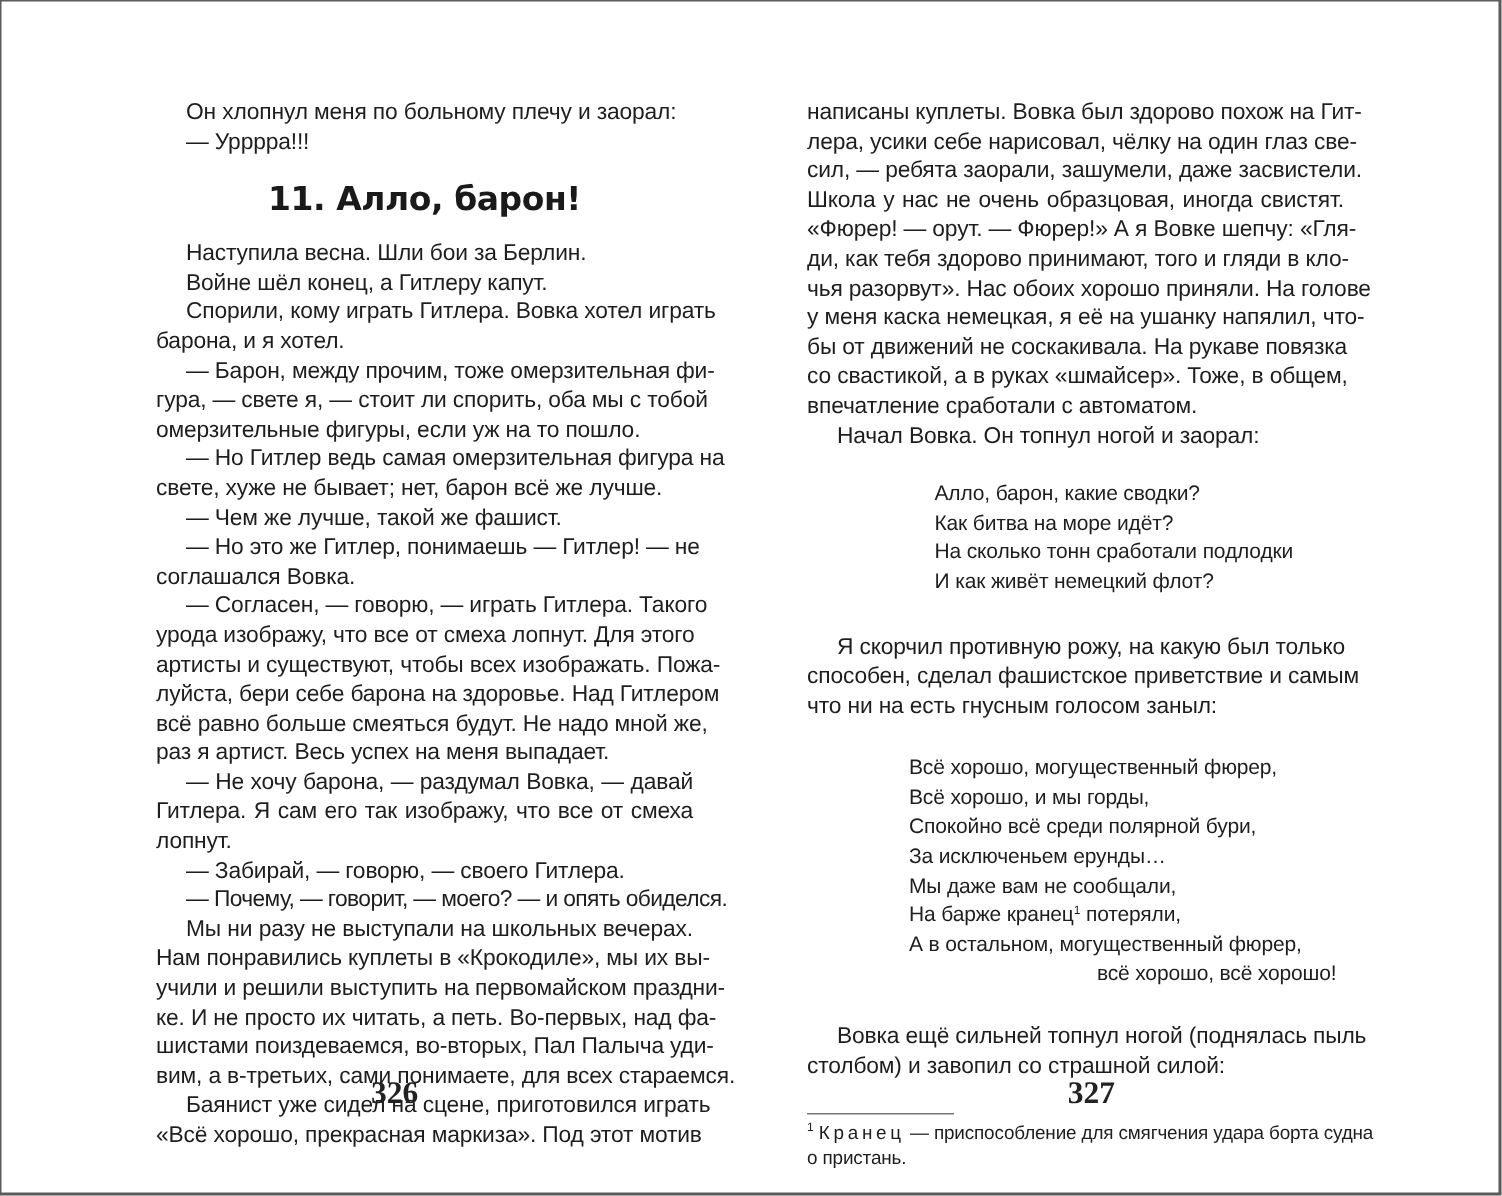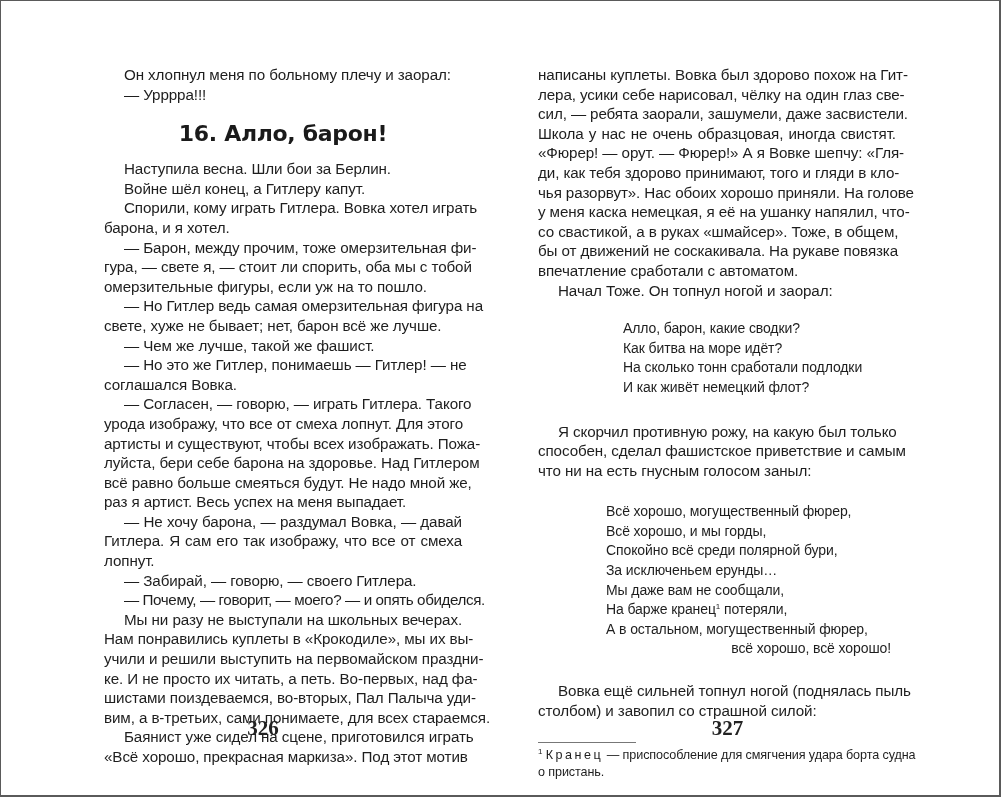--- a/index.html
+++ b/index.html
@@ -55,21 +55,21 @@
 </head>
 <body>
 
 <div class="frame"></div>
 
 <div class="page page-left">
   <div class="col" style="top:65px;">
     <span class="line indent">Он хлопнул меня по больному плечу и заорал:</span>
     <span class="line indent">— Урррра!!!</span>
 
-    <div class="heading">16.  Алло,  барон!</div>
+    <div class="heading">11.  Алло,  барон!</div>
 
     <span class="line indent">Наступила весна. Шли бои за Берлин.</span>
     <span class="line indent">Войне шёл конец, а Гитлеру капут.</span>
     <span class="line indent justify">Спорили, кому играть Гитлера. Вовка хотел играть</span>
     <span class="line">барона, и я хотел.</span>
     <span class="line indent justify">— Барон, между прочим, тоже омерзительная фи-</span>
     <span class="line justify">гура, — свете я, — стоит ли спорить, оба мы с тобой</span>
     <span class="line">омерзительные фигуры, если уж на то пошло.</span>
     <span class="line indent justify">— Но Гитлер ведь самая омерзительная фигура на</span>
     <span class="line">свете, хуже не бывает; нет, барон всё же лучше.</span>
@@ -102,24 +102,24 @@
 <div class="page page-right">
   <div class="col" style="top:65px;">
     <span class="line justify">написаны куплеты. Вовка был здорово похож на Гит-</span>
     <span class="line justify">лера, усики себе нарисовал, чёлку на один глаз све-</span>
     <span class="line justify">сил, — ребята заорали, зашумели, даже засвистели.</span>
     <span class="line justify">Школа у нас не очень образцовая, иногда свистят.</span>
     <span class="line justify">«Фюрер! — орут. — Фюрер!» А я Вовке шепчу: «Гля-</span>
     <span class="line justify">ди, как тебя здорово принимают, того и гляди в кло-</span>
     <span class="line justify">чья разорвут». Нас обоих хорошо приняли. На голове</span>
     <span class="line justify">у меня каска немецкая, я её на ушанку напялил, что-</span>
+    <span class="line justify">бы от движений не соскакивала. На рукаве повязка</span>
     <span class="line justify">со свастикой, а в руках «шмайсер». Тоже, в общем,</span>
-    <span class="line justify">бы от движений не соскакивала. На рукаве повязка</span>
     <span class="line">впечатление сработали с автоматом.</span>
-    <span class="line indent">Начал Тоже. Он топнул ногой и заорал:</span>
+    <span class="line indent">Начал Вовка. Он топнул ногой и заорал:</span>
 
     <div class="gap" style="height:19px;"></div>
 
     <div class="verse">
       <span class="line">Алло, барон, какие сводки?</span>
       <span class="line">Как битва на море идёт?</span>
       <span class="line">На сколько тонн сработали подлодки</span>
       <span class="line">И как живёт немецкий флот?</span>
     </div>
 

